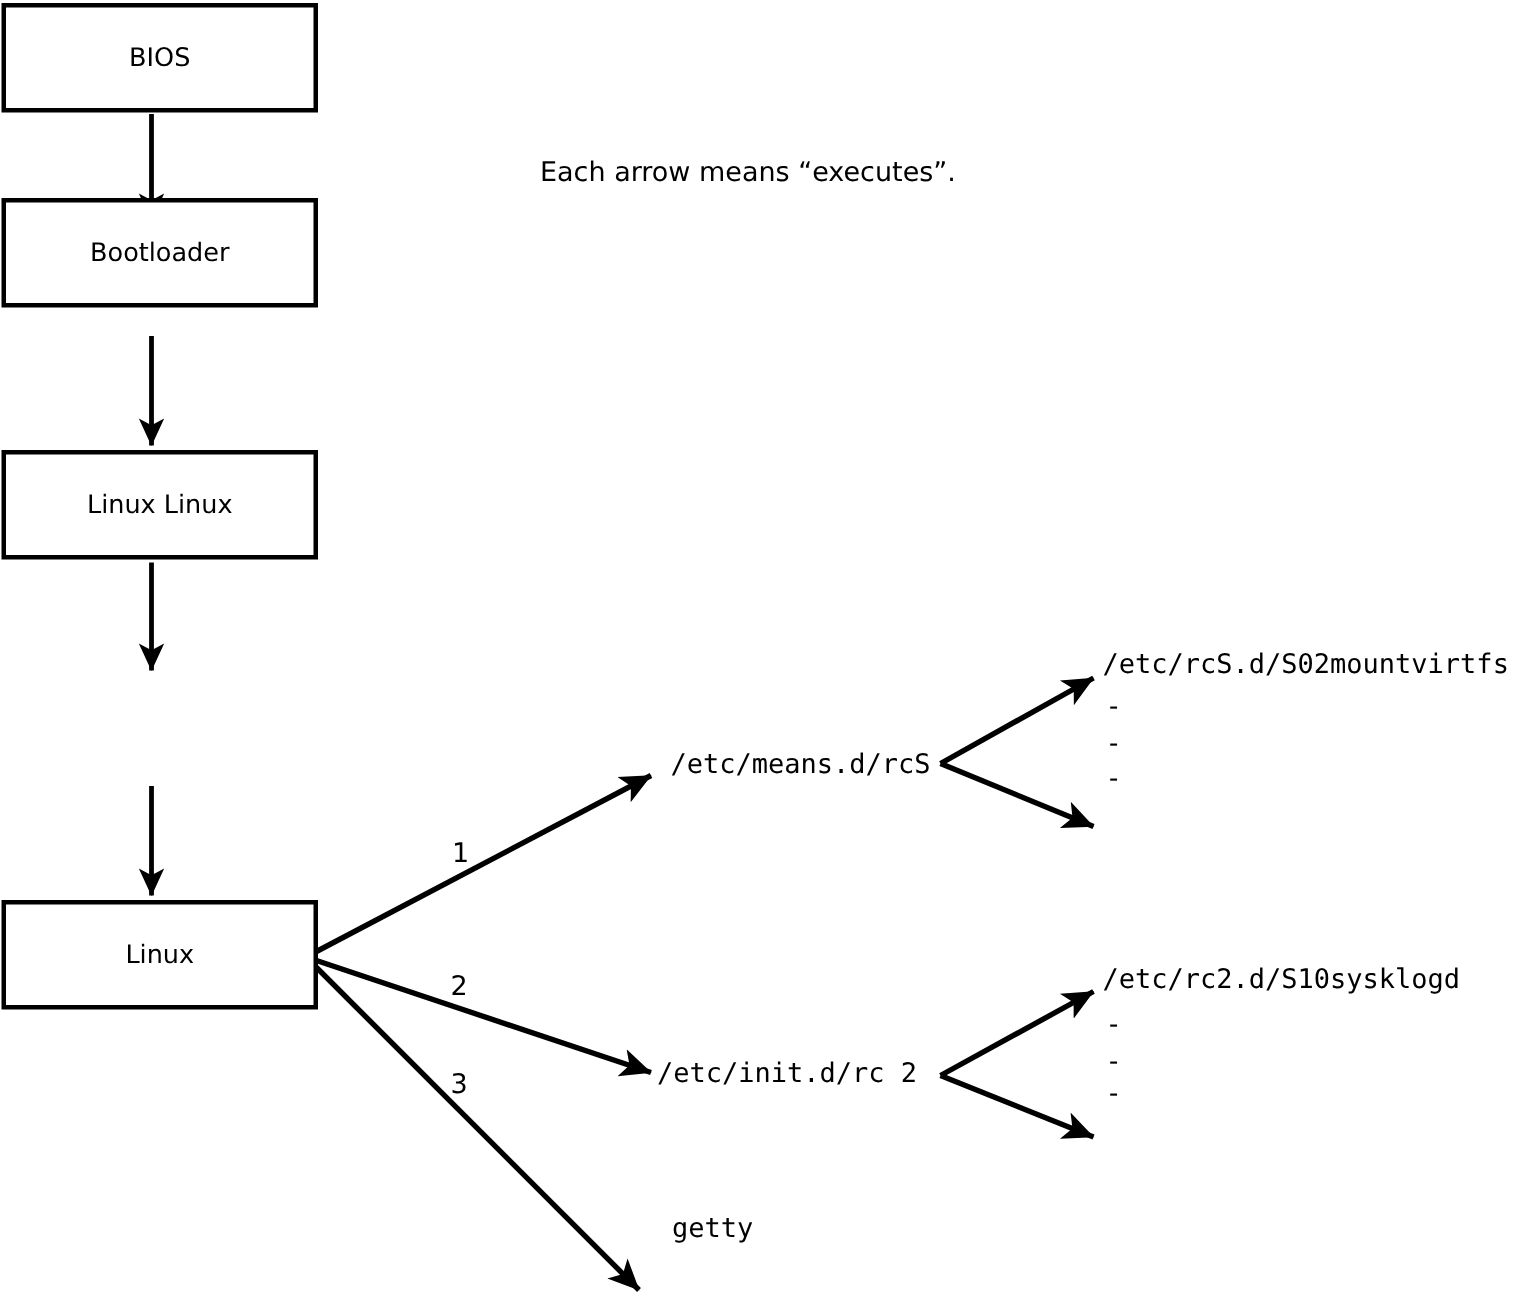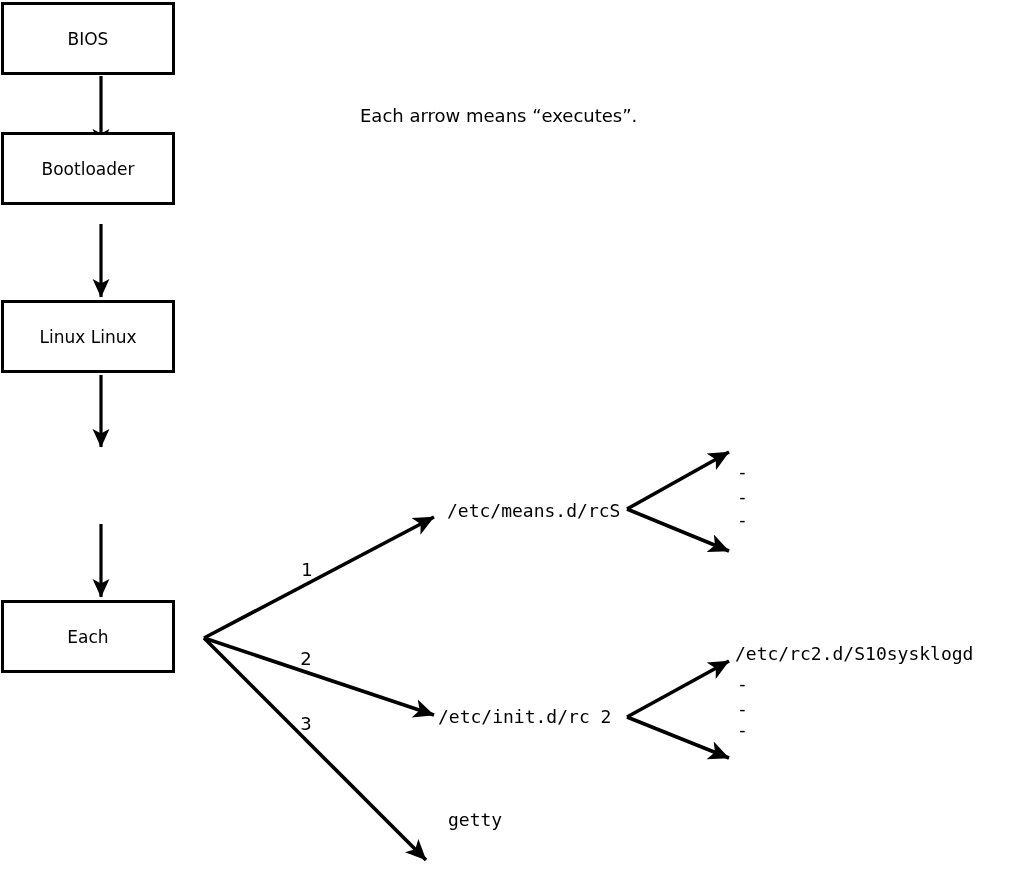--- a/index.html
+++ b/index.html
@@ -15,21 +15,21 @@
     overflow: hidden;
   }
   .arrows-layer {
     position: absolute;
     left: 0;
     top: 0;
   }
   .box {
     position: absolute;
     left: 1px;
-    width: 174px;
+    width: 211px;
     height: 73px;
     border: 3px solid #000000;
     background: #ffffff;
     box-sizing: border-box;
     display: flex;
     align-items: center;
     justify-content: center;
     font: 17px "DejaVu Sans", sans-serif;
     color: #000000;
   }
@@ -87,33 +87,34 @@
   <div class="box" style="top:2px">
     <span>BIOS</span>
   </div>
   <div class="box" style="top:132px">
     <span>Bootloader</span>
   </div>
   <div class="box" style="top:300px">
     <span>Linux Linux</span>
   </div>
   <div class="box" style="top:600px">
-    <span>Each</span>
+    <span>Linux</span>
   </div>
 
   <div class="note">Each arrow means “executes”.</div>
 
   <div class="numlabel" style="left:307px; top:569px">1</div>
   <div class="numlabel" style="left:306px; top:658px">2</div>
   <div class="numlabel" style="left:306px; top:723px">3</div>
 
   <div class="mono" style="left:447px; top:510px">/etc/means.d/rcS</div>
   <div class="mono" style="left:438px; top:716px">/etc/init.d/rc 2</div>
   <div class="mono" style="left:448px; top:819px">getty</div>
 
+  <div class="mono" style="left:735px; top:443px">/etc/rcS.d/S02mountvirtfs</div>
   <div class="mono" style="left:737px; top:471px">-</div>
   <div class="mono" style="left:737px; top:496px">-</div>
   <div class="mono" style="left:737px; top:519px">-</div>
 
   <div class="mono" style="left:735px; top:653px">/etc/rc2.d/S10sysklogd</div>
   <div class="mono" style="left:737px; top:683px">-</div>
   <div class="mono" style="left:737px; top:708px">-</div>
   <div class="mono" style="left:737px; top:729px">-</div>
 
 </div>

